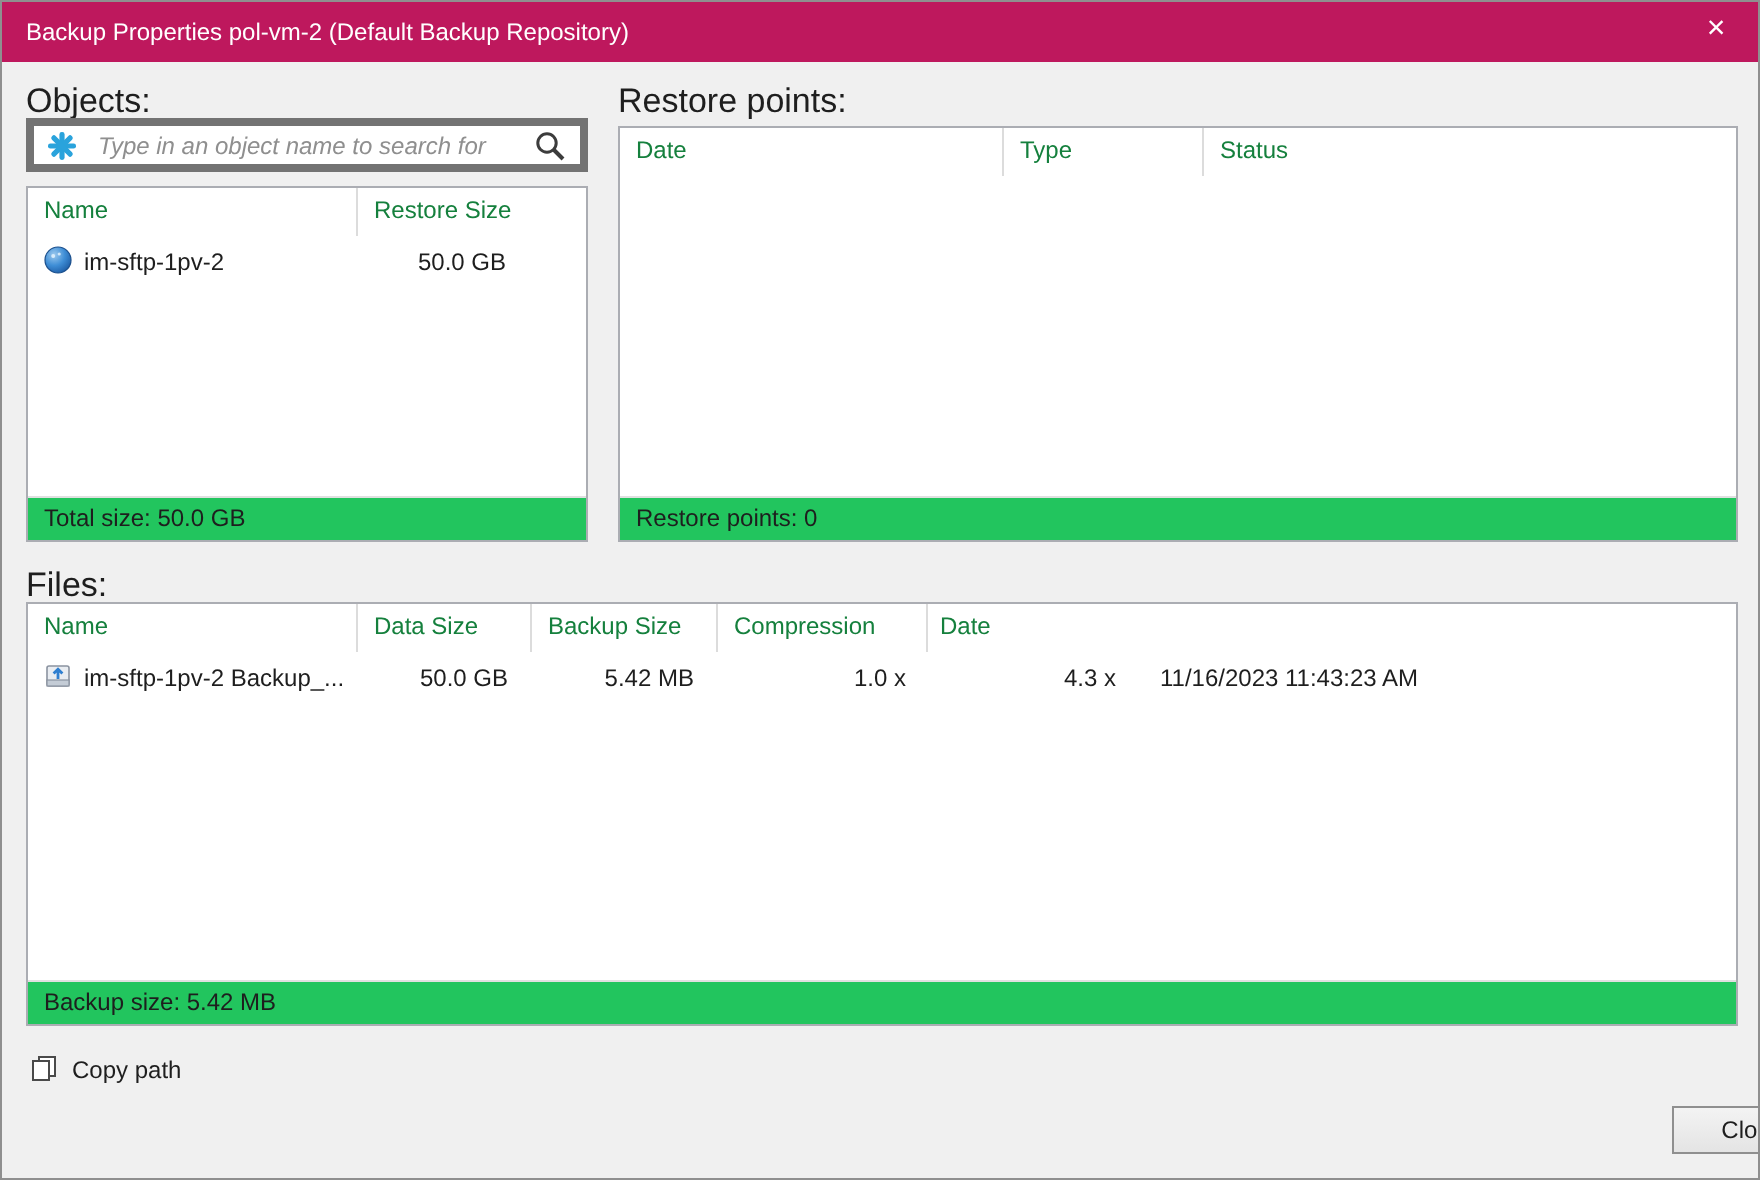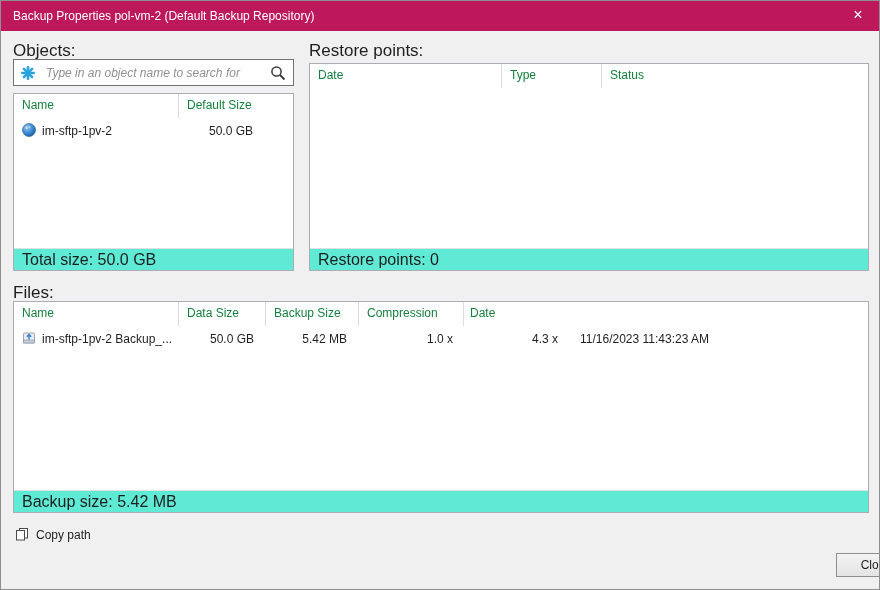--- a/index.html
+++ b/index.html
@@ -13,42 +13,42 @@
     color:#ffffff;display:flex;align-items:center;
   }
   .titlebar .title{padding-left:12px;font-size:12px;}
   .titlebar .close{
     position:absolute;right:0;top:0;width:42px;height:30px;line-height:28px;
     text-align:center;color:#ffffff;font-size:16px;cursor:pointer;
   }
   .section-label{position:absolute;font-size:17px;color:#1e1e1e;}
   .searchbox{
     position:absolute;left:12px;top:58px;width:281px;height:27px;background:#fff;
-    border:1px solid #737373;display:flex;align-items:center;
+    border:4px solid #737373;display:flex;align-items:center;
   }
   .searchbox .lefticon{width:28px;display:flex;justify-content:center;align-items:center;}
   .searchbox input{
     flex:1;border:none;outline:none;font-size:12px;height:100%;padding:0 4px;min-width:0;
   }
   .searchbox input::placeholder{font-style:italic;color:#8f8f8f;opacity:1;}
   .searchbox .righticon{width:30px;display:flex;justify-content:center;align-items:center;cursor:pointer;}
   .grid{
     position:absolute;background:#ffffff;border:1px solid #abadb3;overflow:hidden;
   }
   .grid .ghead{display:flex;height:24px;align-items:stretch;}
   .grid .ghead .hcell{
     color:#15803d;font-size:12px;line-height:23px;padding-left:8px;
     border-right:1px solid #dcdcdc;overflow:hidden;white-space:nowrap;cursor:pointer;
   }
   .grid .ghead .hcell:last-child{border-right:none;flex:1;}
   .grid .grow{display:flex;height:26px;align-items:center;cursor:default;}
   .grid .gcell{overflow:hidden;white-space:nowrap;text-overflow:ellipsis;}
   .grid .gfoot{
-    position:absolute;left:0;right:0;bottom:0;height:22px;background:#5eead4;
-    border-top:1px solid #e0e0e0;line-height:21px;padding-left:8px;font-size:16px;
+    position:absolute;left:0;right:0;bottom:0;height:22px;background:#22c55e;
+    border-top:1px solid #e0e0e0;line-height:21px;padding-left:8px;font-size:12px;
   }
   .name-with-icon{display:flex;align-items:center;gap:5px;padding-left:7px;}
   .num{text-align:right;}
   
   #objects-grid{left:12px;top:92px;width:281px;height:178px;}
   #objects-grid .c-name{width:165px;}
   #objects-grid .c-size{flex:1;padding-right:40px;}
   
   #restore-grid{left:308px;top:62px;width:560px;height:208px;}
   #restore-grid .c-date{width:192px;}
@@ -103,21 +103,21 @@
       <svg class="icon16" viewBox="0 0 16 16" fill="none" stroke="#3c3c3c" stroke-width="1.5">
         <circle cx="6.5" cy="6.5" r="4.6"></circle>
         <line x1="10" y1="10" x2="14.5" y2="14.5" stroke-width="2"></line>
       </svg>
     </span>
   </div>
 
   <div class="grid" id="objects-grid">
     <div class="ghead">
       <div class="hcell c-name">Name</div>
-      <div class="hcell c-size">Default Size</div>
+      <div class="hcell c-size">Restore Size</div>
     </div>
     <div class="grow">
       <div class="gcell c-name name-with-icon">
         <span>
           <svg class="icon16" viewBox="0 0 16 16">
             <defs>
               <radialGradient id="sph" cx="35%" cy="30%" r="75%">
                 <stop offset="0%" stop-color="#9cc9ee"></stop>
                 <stop offset="55%" stop-color="#3f8ed6"></stop>
                 <stop offset="100%" stop-color="#1f5fa8"></stop>

